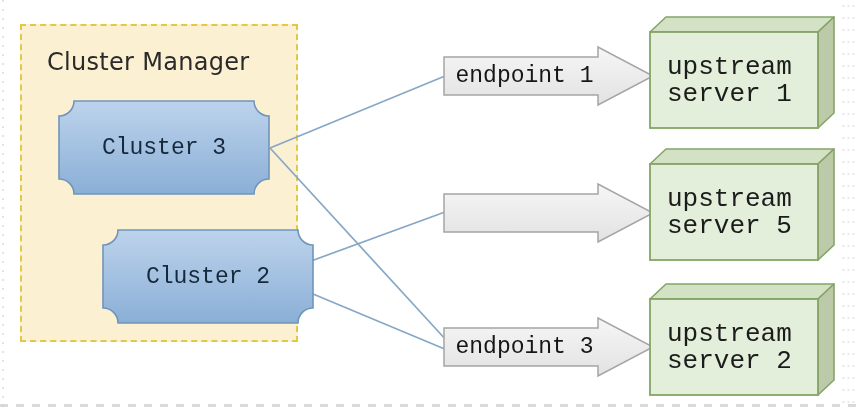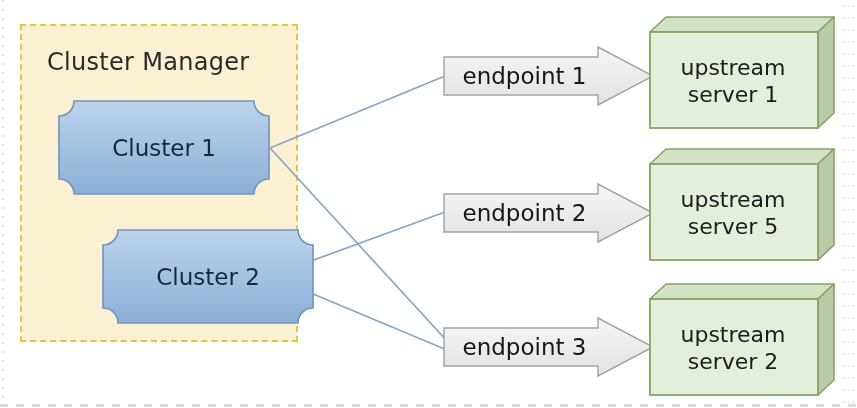--- a/index.html
+++ b/index.html
@@ -37,21 +37,21 @@
     position:absolute; left:25px; top:22px;
     font-size:24px; color:#2a2a2a; letter-spacing:.3px;
   }
 
   .connector-layer { position:absolute; left:0; top:0; z-index:2; }
 
   .shape { position:absolute; z-index:3; }
   .shape svg { position:absolute; left:0; top:0; display:block; }
   .shape-label {
     position:absolute; display:flex; align-items:center; justify-content:center;
-    text-align:center;
+    font-family:Liberation Mono, monospace;
   }
 
   
   .plaque { width:212px; height:95px; }
   .plaque .shape-label {
     left:0; top:0; width:212px; height:95px;
     font-size:23px; color:#16283c;
   }
   .plaque-1 { left:58px; top:100px; }
   .plaque-2 { left:58px; top:229px;margin-left:44px; }
@@ -63,21 +63,21 @@
     font-size:23px; color:#161616;
   }
   .arrow-1 { left:443px; top:45px; }
   .arrow-2 { left:443px; top:182px; }
   .arrow-3 { left:443px; top:316px; }
 
   
   .server { width:188px; height:117px; }
   .server .shape-label {
     left:18px; top:22px; width:132px; height:93px;
-    font-size:22px; line-height:27px; color:#1c1c1c;
+    font-size:26px; line-height:27px; color:#1c1c1c;
   }
   .server-1 { left:649px; top:12px; }
   .server-2 { left:649px; top:144px; }
   .server-3 { left:649px; top:279px; }
 </style>
 </head>
 <body>
 
 <div class="canvas">
 
@@ -109,21 +109,21 @@
       <line x1="270" y1="276" x2="445" y2="212"></line>
       <line x1="270" y1="276" x2="447" y2="350"></line>
     </g>
   </svg>
 
   <div class="shape plaque plaque-1">
     <svg width="212" height="95" viewBox="0 0 212 95">
       <path d="M16,1 L196,1 A15,15 0 0 0 211,16 L211,79 A15,15 0 0 0 196,94
                L16,94 A15,15 0 0 0 1,79 L1,16 A15,15 0 0 0 16,1 Z" fill="url(#blueGrad)" stroke="#6f95ba" stroke-width="1.6"></path>
     </svg>
-    <div class="shape-label">Cluster 1</div>
+    <div class="shape-label">Cluster 3</div>
   </div>
 
   <div class="shape plaque plaque-2">
     <svg width="212" height="95" viewBox="0 0 212 95">
       <path d="M16,1 L196,1 A15,15 0 0 0 211,16 L211,79 A15,15 0 0 0 196,94
                L16,94 A15,15 0 0 0 1,79 L1,16 A15,15 0 0 0 16,1 Z" fill="url(#blueGrad)" stroke="#6f95ba" stroke-width="1.6"></path>
     </svg>
     <div class="shape-label">Cluster 2</div>
   </div>
 
@@ -131,21 +131,20 @@
     <svg width="212" height="62" viewBox="0 0 212 62">
       <polygon points="1,12 155,12 155,2 210,31 155,60 155,50 1,50" fill="url(#grayGrad)" stroke="#a5a5a5" stroke-width="1.5"></polygon>
     </svg>
     <div class="shape-label">endpoint 1</div>
   </div>
 
   <div class="shape arrow arrow-2">
     <svg width="212" height="62" viewBox="0 0 212 62">
       <polygon points="1,12 155,12 155,2 210,31 155,60 155,50 1,50" fill="url(#grayGrad)" stroke="#a5a5a5" stroke-width="1.5"></polygon>
     </svg>
-    <div class="shape-label">endpoint 2</div>
   </div>
 
   <div class="shape arrow arrow-3">
     <svg width="212" height="62" viewBox="0 0 212 62">
       <polygon points="1,12 155,12 155,2 210,31 155,60 155,50 1,50" fill="url(#grayGrad)" stroke="#a5a5a5" stroke-width="1.5"></polygon>
     </svg>
     <div class="shape-label">endpoint 3</div>
   </div>
 
   <div class="shape server server-1">

